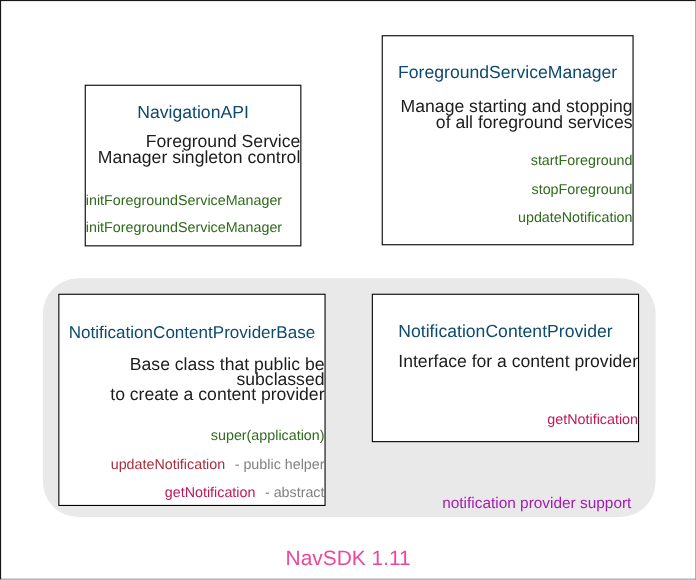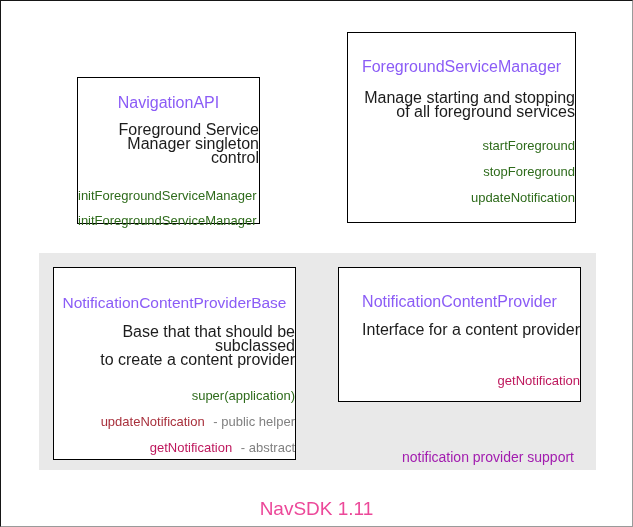--- a/index.html
+++ b/index.html
@@ -21,54 +21,55 @@
   }
   .class-box {
     position: absolute;
     background: #ffffff;
     border: 1px solid #000000;
   }
   .box-title {
     font-size: 16px;
     line-height: 19px;
     text-align: center;
-    color: #8b5cf6;
+    color: #0c4a6e;
     white-space: nowrap;
   }
   .box-desc {
     font-size: 16px;
     line-height: 14px;
     text-align: right;
     color: #1c1c1c;
   }
   .methods { font-size: 13px; line-height: 13px; text-align: right; }
   .methods.centered { text-align: left; }
   .method-line { margin-bottom: 13px; white-space: nowrap; }
   .method-line:last-child { margin-bottom: 0; }
   .m-green { color: #2e6b1b; }
   .m-red   { color: #a8303c; }
   .m-blue  { color: #be185d; }
   .m-suffix { color: #818181; margin-left: 5px; }
 
   
-  .box-navigation-api { left: 76px; top: 76px; width: 183px; height: 147px; }
+  .box-navigation-api { left: 76px; top: 76px; width: 197px; height: 147px; }
   .box-navigation-api .box-title { margin-top: 15px; }
   .box-navigation-api .box-desc  { margin-top: 11px; }
   .box-navigation-api .methods   { margin-top: 24px; }
   .box-navigation-api .method-line { margin-bottom: 12px; }
 
   .box-fsm { left: 346px; top: 31px; width: 229px; height: 191px; }
   .box-fsm .box-title { margin-top: 24px; }
   .box-fsm .box-desc  { margin-top: 15px; }
   .box-fsm .methods   { margin-top: 20px; padding-left: 15px; }
 
   .group-rect {
     position: absolute;
     left: 38px; top: 252px; width: 557px; height: 217px;
     background: #e9e9e9;
+    border-radius: 32px;
   }
   .group-label {
     position: absolute;
     right: 22px; bottom: 5px;
     font-size: 14px;
     color: #a21caf;
     white-space: nowrap;
   }
 
   .box-ncp-base { left: 14px; top: 14px; width: 243px; height: 193px; }
@@ -127,21 +128,21 @@
         <span class="m-green">updateNotification</span>
       </div>
     </div>
   </div>
 
   <div class="group-rect">
 
     <div class="class-box box-ncp-base">
       <div class="box-title">NotificationContentProviderBase</div>
       <div class="box-desc">
-        <div>Base that that should be subclassed</div>
+        <div>Base class that public be subclassed</div>
         <div>to create a content provider</div>
       </div>
       <div class="methods">
         <div class="method-line">
           <span class="m-green">super(application)</span>
         </div>
         <div class="method-line">
           <span class="m-red">updateNotification</span>
           <span class="m-suffix">- public helper</span>
         </div>

